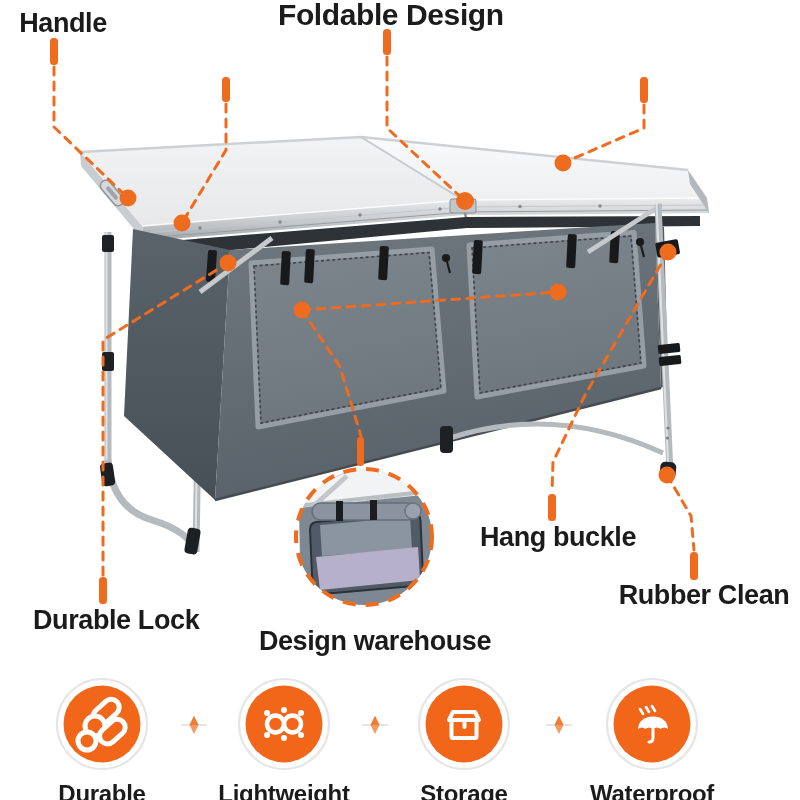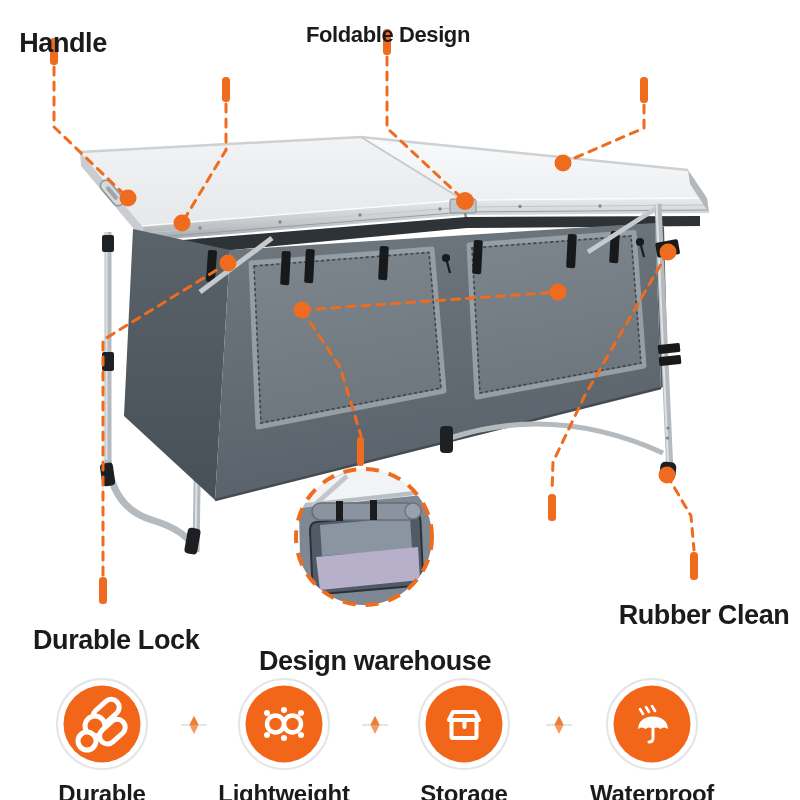--- a/index.html
+++ b/index.html
@@ -1,21 +1,21 @@
 <!DOCTYPE html>
 <html><head>
 <meta charset="utf-8">
 <style>
   html,body{margin:0;padding:0;background:#ffffff;}
   .stage{position:relative;width:800px;height:800px;background:#ffffff;overflow:hidden;
          font-family:"Liberation Sans","DejaVu Sans",sans-serif;}
   .art{position:absolute;left:0;top:0;width:800px;height:800px;}
   .callout{position:absolute;color:#1b1b1c;font-weight:700;text-align:center;
-           font-size:27px;line-height:30px;letter-spacing:-0.4px;white-space:nowrap;margin-top:20px;}
-  .callout.small{font-size:22px;}
+           font-size:27px;line-height:30px;letter-spacing:-0.4px;white-space:nowrap;}
+  .callout.small{font-size:30px;}
   .feature{position:absolute;width:160px;text-align:center;}
   .feature-label{color:#1b1b1c;font-weight:700;font-size:24px;margin-top:2px;letter-spacing:-0.3px;}
   .sep{position:absolute;}
 </style>
 </head>
 <body>
 
 <div class="stage">
 
   <svg class="art" viewBox="0 0 800 800">
@@ -196,20 +196,21 @@
       <circle cx="667" cy="475" r="8.5"></circle>
     </g>
   </svg>
 
   <div class="callout" style="left:8px;top:8px;width:110px;">Handle</div>
   <div class="callout small" style="left:278px;top:0px;width:220px;">Foldable Design</div>
   <div class="callout" style="left:534px;top:17px;width:220px;">
   </div>
   <div class="callout" style="left:33px;top:605px;width:160px;">Durable Lock</div>
   <div class="callout" style="left:245px;top:626px;width:260px;">Design warehouse</div>
+  <div class="callout" style="left:468px;top:522px;width:180px;">Hang buckle</div>
   <div class="callout" style="left:614px;top:580px;width:180px;">Rubber Clean</div>
 
   <div class="feature" style="left:22px;top:678px;">
     <svg width="96" height="96" viewBox="0 0 96 96">
       <circle cx="48" cy="46" r="45" fill="#ffffff" stroke="#e4e5e6" stroke-width="2"></circle>
       <circle cx="48" cy="46" r="38.5" fill="#F2661A"></circle>
       <g transform="translate(48,46)" stroke="#ffffff" stroke-width="5" fill="#F2661A">
         <rect x="-11" y="-20" width="30" height="16" rx="8" transform="rotate(-42 4 -12)"></rect>
         <circle cx="-7" cy="2" r="10"></circle>
         <rect x="-4" y="0" width="29" height="16" rx="8" transform="rotate(-42 10 8)"></rect>

